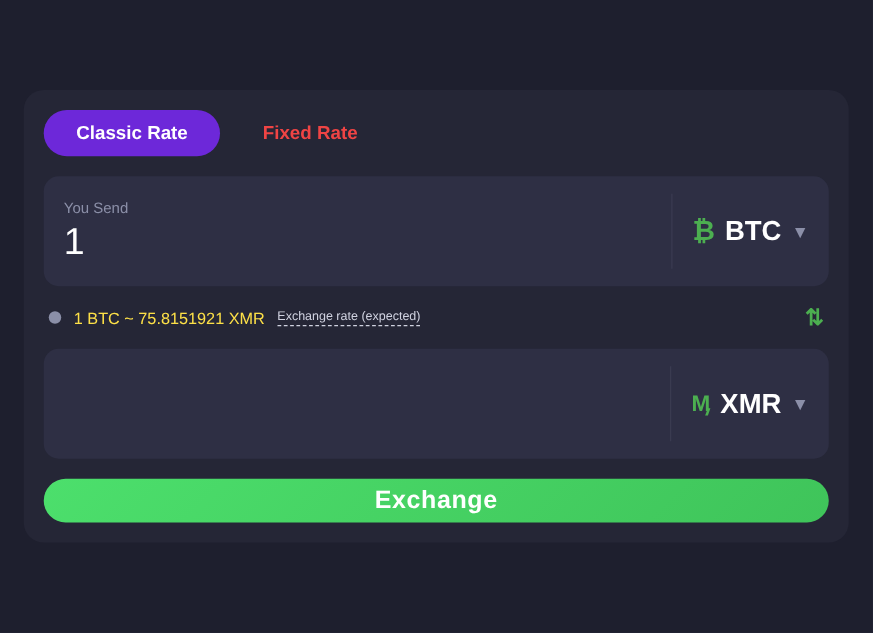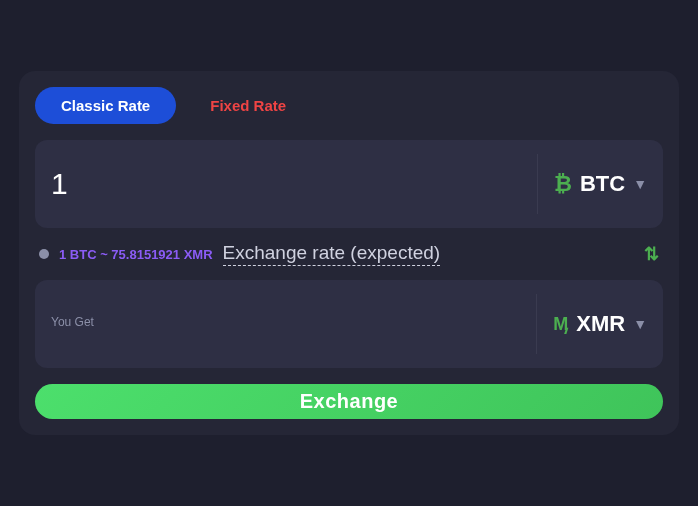--- a/index.html
+++ b/index.html
@@ -37,21 +37,21 @@
       border-radius: 30px;
       font-size: 15px;
       font-weight: 600;
       cursor: pointer;
       border: none;
       background: transparent;
       color: #ef4444;
     }
 
     .tab.active {
-      background: #1d4ed8;
+      background: #6d28d9;
       color: #ffffff;
     }
 
     
     .exchange-row {
       background: #2e2f44;
       border-radius: 12px;
       padding: 14px 16px;
       display: flex;
       align-items: center;
@@ -124,26 +124,26 @@
     .dot {
       width: 10px;
       height: 10px;
       background: #8b8fa8;
       border-radius: 50%;
       flex-shrink: 0;
     }
 
     .rate-text {
       font-size: 13px;
-      color: #8b5cf6;
-      font-weight: 700;
+      color: #fde047;
+      font-weight: 400;
     }
 
     .rate-expected {
-      font-size: 19px;
+      font-size: 10px;
       color: #d0d2e0;
       border-bottom: 1px dashed #d0d2e0;
       cursor: pointer;
       padding-bottom: 1px;
     }
 
     .swap-icon {
       color: #4caf50;
       font-size: 18px;
       cursor: pointer;
@@ -170,41 +170,41 @@
 
 <div class="widget">
 
   <div class="tab-bar">
     <button class="tab active">Classic Rate</button>
     <button class="tab">Fixed Rate</button>
   </div>
 
   <div class="exchange-row">
     <div class="left">
+      <span class="label">You Send</span>
       <span class="value">1</span>
     </div>
     <div class="right">
       <span class="currency-icon btc-icon">₿</span>
       <span class="currency-label">BTC</span>
       <span class="chevron-icon">▼</span>
     </div>
   </div>
 
   <div class="rate-row">
     <div class="left-rate">
       <div class="dot"></div>
       <span class="rate-text">1 BTC ~ 75.8151921 XMR</span>
       <span class="rate-expected">Exchange rate (expected)</span>
     </div>
     <span class="swap-icon">⇅</span>
   </div>
 
   <div class="exchange-row">
     <div class="left">
-      <span class="label">You Get</span>
     </div>
     <div class="right">
       <span class="currency-icon xmr-icon">Ӎ</span>
       <span class="currency-label">XMR</span>
       <span class="chevron-icon">▼</span>
     </div>
   </div>
 
   <button class="exchange-btn">Exchange</button>
 

